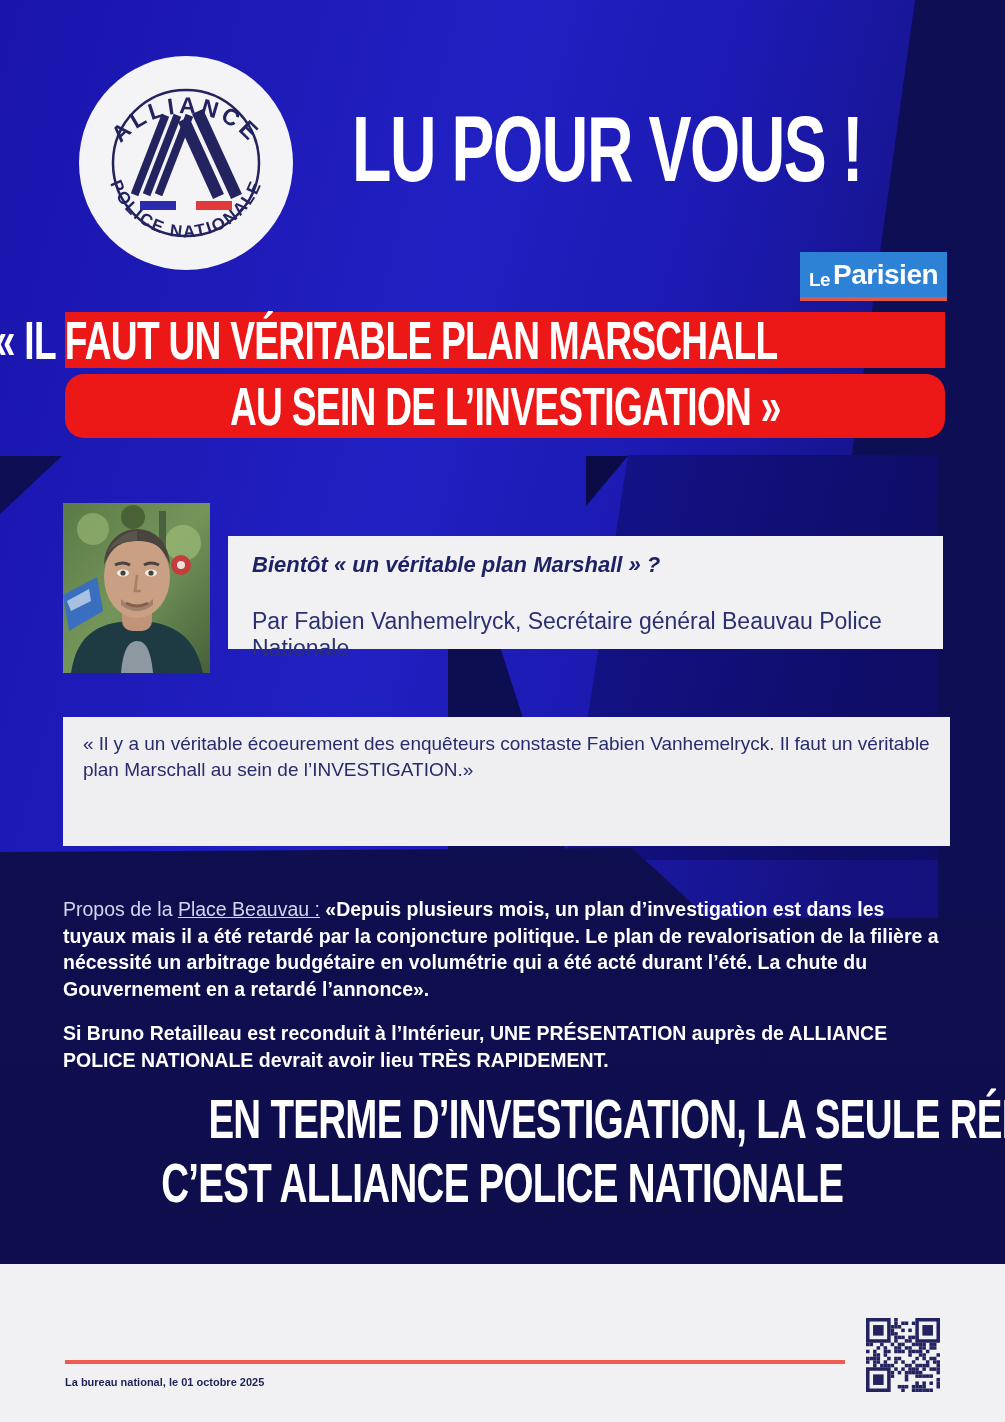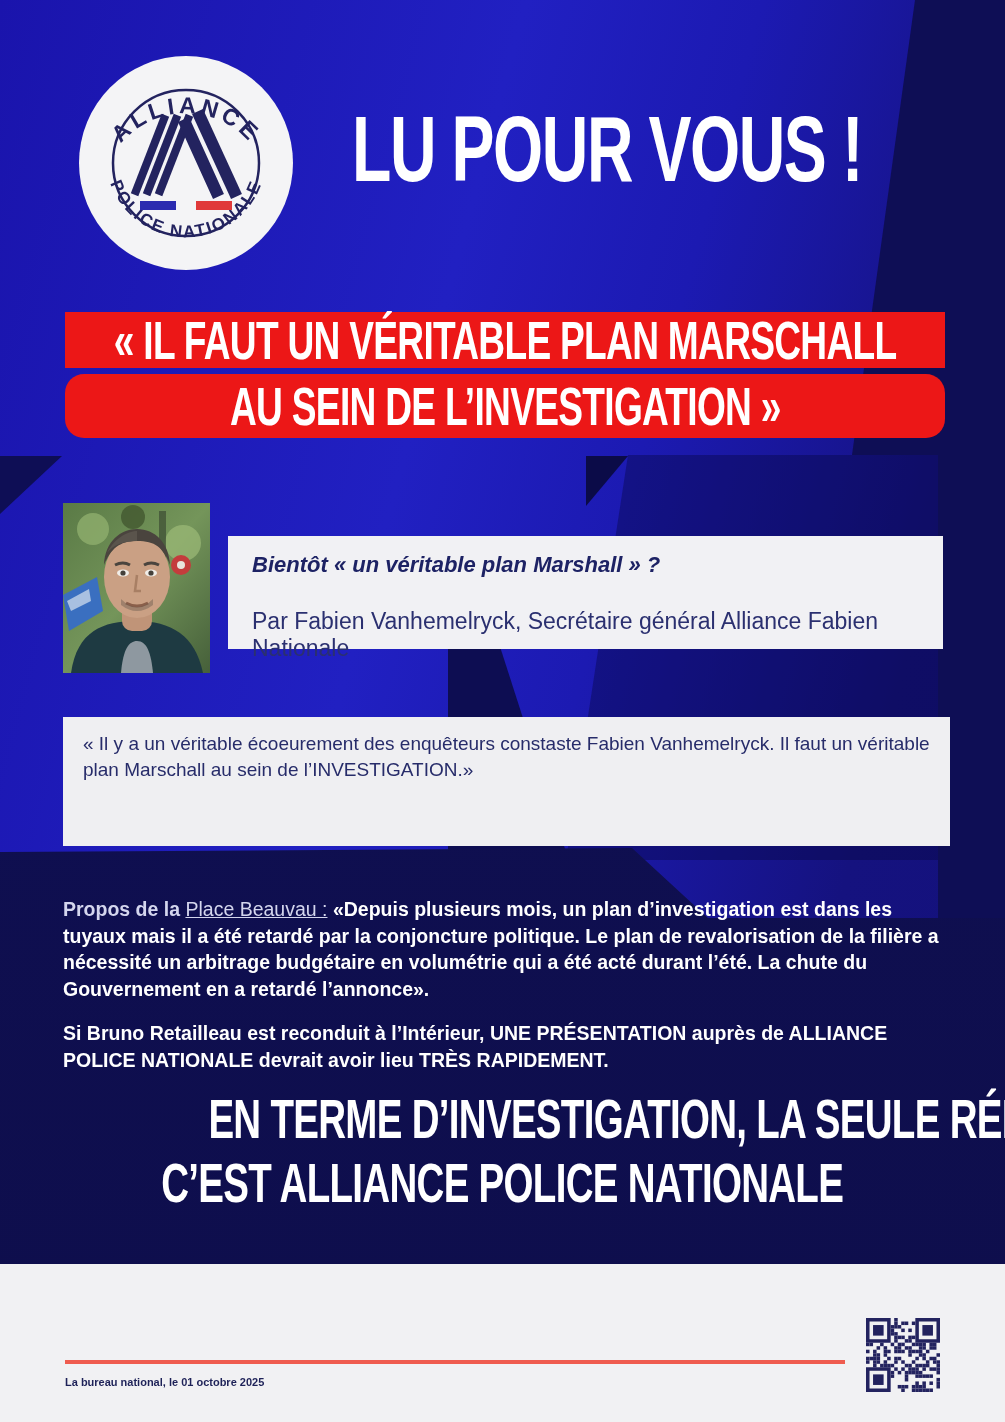--- a/index.html
+++ b/index.html
@@ -28,42 +28,42 @@
   .lu-title{position:absolute;left:352px;top:103px;color:#ffffff;font-size:92px;letter-spacing:-2px;line-height:1;}
   .parisien{position:absolute;left:800px;top:252px;width:147px;height:45px;background:#2e82d6;
     border-bottom:4px solid #e0544a;color:#ffffff;display:flex;align-items:center;justify-content:center;
     font-weight:bold;letter-spacing:-0.5px;}
   .parisien .le{font-size:19px;margin-right:3px;align-self:flex-end;padding-bottom:6px;}
   .parisien .main{font-size:28px;}
 
   
   .banner-bar{position:absolute;left:65px;width:880px;background:#ec1717;color:#ffffff;
     display:flex;align-items:center;justify-content:center;}
-  .banner-1{top:312px;height:56px;}
+  .banner-1{top:312px;height:56px;justify-content:flex-end;}
   .banner-2{top:374px;height:64px;border-radius:19px;}
   .banner-bar .cond{font-size:53px;letter-spacing:-1px;}
 
   
   .portrait{position:absolute;left:63px;top:503px;width:147px;height:170px;}
   .titlebox{position:absolute;left:228px;top:536px;width:715px;height:113px;background:#f1f1f4;
     box-sizing:border-box;padding:16px 24px;color:#1d2264;}
   .titlebox .head{font-size:22px;font-weight:bold;font-style:italic;}
   .titlebox .byline{font-size:23px;font-weight:normal;color:#2b3070;margin-top:30px;}
 
   
   .quotebox{position:absolute;left:63px;top:717px;width:887px;height:129px;background:#efeff2;
     box-sizing:border-box;padding:14px 20px;color:#272c6a;font-size:19px;line-height:1.35;}
   .quotebox p{margin:0;}
   .quotebox p + p{margin-top:17px;}
 
   
   .commentary{position:absolute;left:63px;top:896px;width:878px;color:#ffffff;font-size:19.5px;line-height:1.37;}
   .commentary p{margin:0;font-weight:bold;}
   .commentary p + p{margin-top:17px;}
-  .lead-in{font-weight:bold;color:#d4d6ee;margin-top:12px;}
+  .lead-in{font-weight:normal;color:#d4d6ee;margin-top:12px;}
   .lead-link{font-weight:normal;color:#d4d6ee;text-decoration:underline;margin-top:44px;}
 
   
   .closing{position:absolute;left:0;top:1088px;width:1005px;text-align:center;color:#ffffff;line-height:1.16;}
   .closing .cond{font-size:55px;letter-spacing:-1px;}
 
   
   .footer{position:absolute;left:0;top:1264px;width:1005px;height:158px;background:#f1f1f3;}
   .slogan{position:absolute;left:65px;top:1296px;color:#1c2158;font-size:54px;line-height:1;}
   .slogan-line{position:absolute;left:65px;top:1360px;width:780px;height:4px;background:#ef5c4f;}
@@ -110,20 +110,24 @@
 
       <rect x="62" y="146" width="36" height="9" fill="#2b2bb0"></rect>
       <rect x="118" y="146" width="36" height="9" fill="#e03a3a"></rect>
     </svg>
   </div>
 
   <div class="lu-title">
     <span class="cond cond-left">LU POUR VOUS !</span>
   </div>
 
+  <div class="parisien">
+    <span class="le">Le</span>
+    <span class="main">Parisien</span>
+  </div>
 
   <div class="banner-bar banner-1">
     <span class="cond">« IL FAUT UN VÉRITABLE PLAN MARSCHALL</span>
   </div>
   <div class="banner-bar banner-2">
     <span class="cond">AU SEIN DE L’INVESTIGATION »</span>
   </div>
 
   <div class="portrait">
     <svg viewBox="0 0 147 170" width="147" height="170">
@@ -161,21 +165,21 @@
       <path d="M52 62 Q60 58 67 62" stroke="#4a443e" stroke-width="3" fill="none"></path>
       <path d="M81 62 Q88 58 96 62" stroke="#4a443e" stroke-width="3" fill="none"></path>
       <path d="M74 72 L72 88 L78 88" stroke="#a87f64" stroke-width="2.5" fill="none"></path>
       <path d="M63 100 Q74 106 85 100" stroke="#8a5f4a" stroke-width="3" fill="none"></path>
       <path d="M58 96 Q74 112 90 96 L90 102 Q74 114 58 102 Z" fill="#6a5a50" opacity="0.45"></path>
     </svg>
   </div>
 
   <div class="titlebox">
     <div class="head">Bientôt « un véritable plan Marshall » ?</div>
-    <div class="byline">Par Fabien Vanhemelryck, Secrétaire général Alliance Fabien Nationale</div>
+    <div class="byline">Par Fabien Vanhemelryck, Secrétaire général Beauvau Police Nationale</div>
   </div>
 
   <div class="quotebox">
     <p>« Il y a un véritable écoeurement des enquêteurs constaste Fabien Vanhemelryck. Il faut un véritable plan Marschall au sein de l’INVESTIGATION.»</p>
   </div>
 
   <div class="commentary">
     <p><span class="lead-in">Propos de la </span><span class="lead-link">Place Beauvau :</span><span> «Depuis plusieurs mois, un plan d’investigation est dans les tuyaux mais il a été retardé par la conjoncture politique. Le plan de revalorisation de la filière a nécessité un arbitrage budgétaire en volumétrie qui a été acté durant l’été. La chute du Gouvernement en a retardé l’annonce».</span></p>
     <p>Si Bruno Retailleau est reconduit à l’Intérieur, UNE PRÉSENTATION auprès de ALLIANCE POLICE NATIONALE devrait avoir lieu TRÈS RAPIDEMENT.</p>
   </div>

